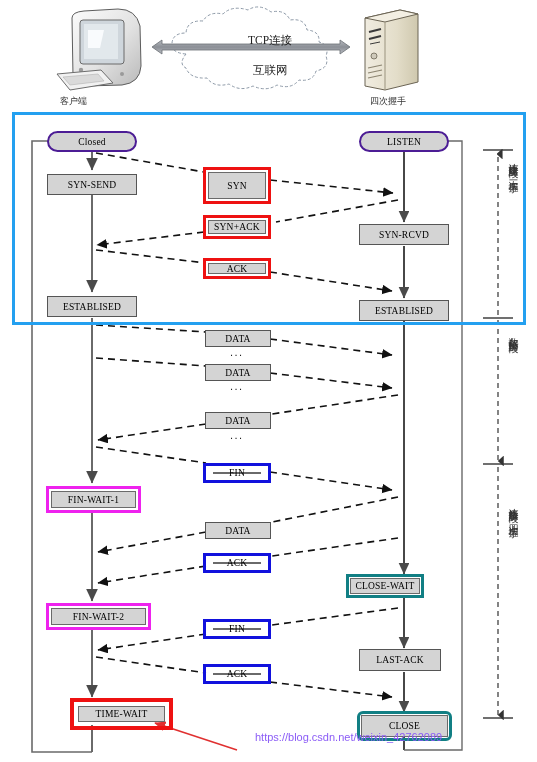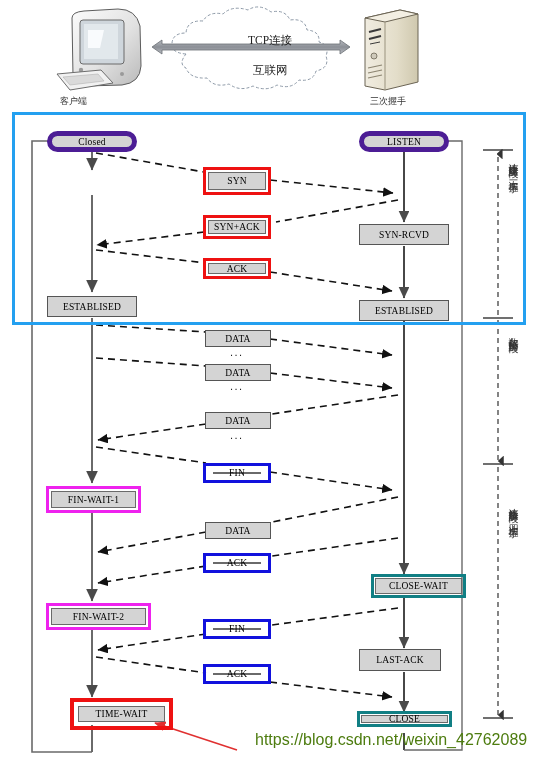--- a/index.html
+++ b/index.html
@@ -33,21 +33,21 @@
     letter-spacing: 0.2px;
     display: flex;
     align-items: center;
     justify-content: center;
     text-align: center;
     white-space: nowrap;
     z-index: 5;
   }
   .node.pill {
     border-radius: 11px;
-    border: 5px solid #4c1d95;
+    border: 2px solid #4c1d95;
   }
   
   .ring {
     position: absolute;
     box-sizing: border-box;
     display: flex;
     align-items: center;
     justify-content: center;
     z-index: 6;
     background: transparent;
@@ -110,22 +110,22 @@
     font-family: "Liberation Serif", serif;
     white-space: nowrap;
     z-index: 6;
     margin-left: 35px;
   }
   
   .watermark {
     position: absolute;
     left: 255px;
     top: 731px;
-    font-size: 16px;
-    color: #4d7c0f;
+    font-size: 11px;
+    color: #8b5cf6;
     font-family: "Liberation Sans", sans-serif;
     white-space: nowrap;
     z-index: 9;
   }
   
   .blue-frame {
     position: absolute;
     left: 12px;
     top: 112px;
     width: 514px;
@@ -287,27 +287,28 @@
     </g>
 
     <g>
       <line x1="237" y1="750" x2="155" y2="723" stroke="#e03030" stroke-width="1.6" marker-end="url(#redArrow)"></line>
     </g>
   </svg>
 
   <div class="blue-frame"></div>
 
   <div class="endpoint-label" style="left:60px; top:95px;">客户端</div>
-  <div class="endpoint-label" style="left:370px; top:95px;">三次握手</div>
+  <div class="endpoint-label" style="left:370px; top:95px;">四次握手</div>
 
   <div class="cloud-text" style="left:213px; top:33px;">TCP连接</div>
   <div class="cloud-text" style="left:218px; top:63px;">互联网</div>
 
   <div class="node pill" style="left:47px; top:131px; width:90px; height:21px;">Closed</div>
 
+  <div class="node" style="left:47px; top:174px; width:90px; height:21px;">SYN-SEND</div>
 
   <div class="node" style="left:47px; top:296px; width:90px; height:21px;">ESTABLISED</div>
 
   <div class="ring magenta" style="left:46px; top:486px; width:95px; height:27px;justify-content:flex-end;">
     <div class="inner">FIN-WAIT-1</div>
   </div>
 
   <div class="ring magenta" style="left:46px; top:603px; width:105px; height:27px;">
     <div class="inner">FIN-WAIT-2</div>
   </div>
@@ -315,31 +316,31 @@
   <div class="ring redthick" style="left:42px; top:698px; width:103px; height:32px;margin-left:28px;">
     <div class="inner">TIME-WAIT</div>
   </div>
 
   <div class="node pill" style="left:359px; top:131px; width:90px; height:21px;">LISTEN</div>
 
   <div class="node" style="left:359px; top:224px; width:90px; height:21px;">SYN-RCVD</div>
 
   <div class="node" style="left:359px; top:300px; width:90px; height:21px;">ESTABLISED</div>
 
-  <div class="ring teal" style="left:371px; top:574px; width:95px; height:24px;text-align:center;">
+  <div class="ring teal" style="left:346px; top:574px; width:78px; height:24px;text-align:center;">
     <div class="inner">CLOSE-WAIT</div>
   </div>
 
   <div class="node" style="left:359px; top:649px; width:82px; height:22px;">LAST-ACK</div>
 
-  <div class="ring teal" style="left:357px; top:711px; width:95px; height:16px;">
+  <div class="ring teal" style="left:357px; top:711px; width:95px; height:30px;border-radius:6px;">
     <div class="inner">CLOSE</div>
   </div>
 
-  <div class="ring red" style="left:203px; top:167px; width:68px; height:28px;">
+  <div class="ring red" style="left:203px; top:167px; width:68px; height:37px;">
     <div class="inner">SYN</div>
   </div>
 
   <div class="ring red" style="left:203px; top:215px; width:68px; height:24px;">
     <div class="inner">SYN+ACK</div>
   </div>
 
   <div class="ring red" style="left:203px; top:258px; width:68px; height:21px;">
     <div class="inner">ACK</div>
   </div>

